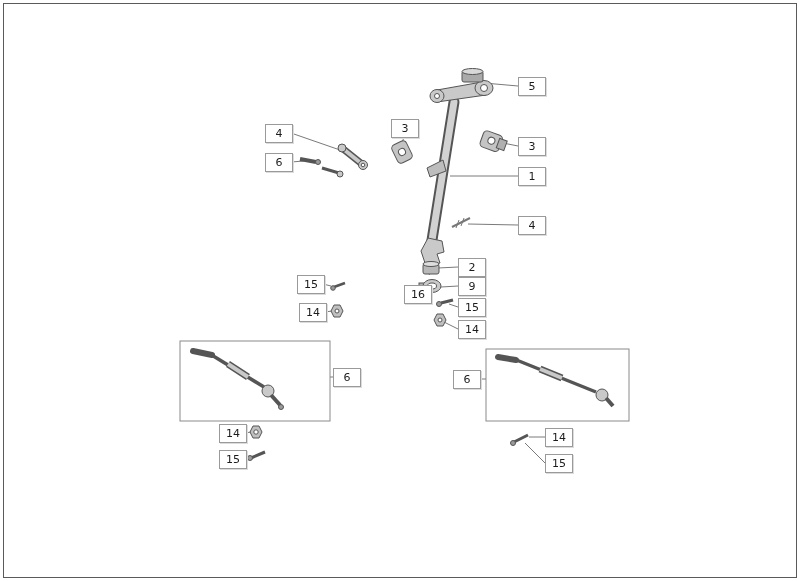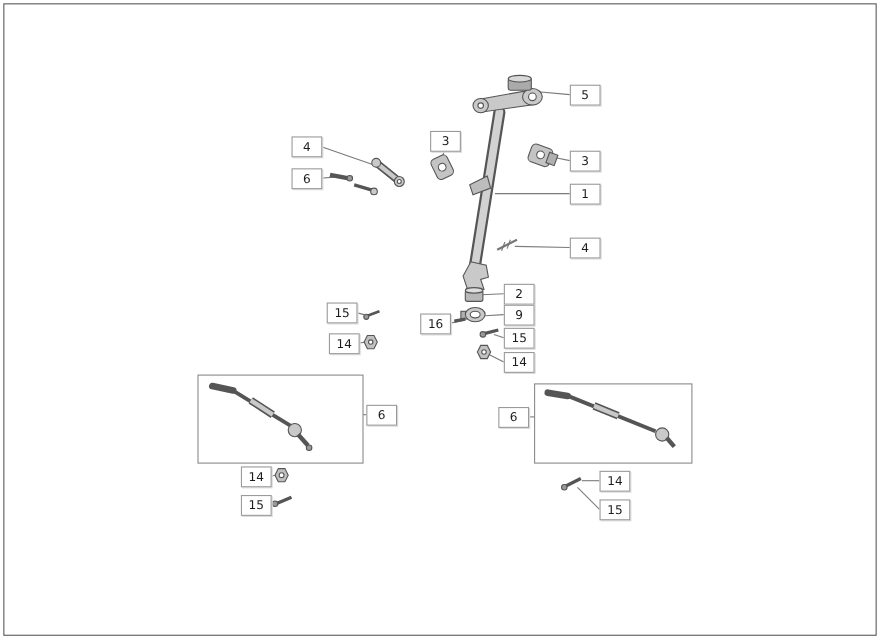--- a/index.html
+++ b/index.html
@@ -202,21 +202,21 @@
 
   <div class="callout" style="left:518px;top:77px">5</div>
   <div class="callout" style="left:391px;top:119px">3</div>
   <div class="callout" style="left:265px;top:124px">4</div>
   <div class="callout" style="left:518px;top:137px">3</div>
   <div class="callout" style="left:265px;top:153px">6</div>
   <div class="callout" style="left:518px;top:167px">1</div>
   <div class="callout" style="left:518px;top:216px">4</div>
   <div class="callout" style="left:458px;top:258px">2</div>
   <div class="callout" style="left:458px;top:277px">9</div>
-  <div class="callout" style="left:382px;top:285px">16</div>
+  <div class="callout" style="left:404px;top:285px">16</div>
   <div class="callout" style="left:458px;top:298px">15</div>
   <div class="callout" style="left:458px;top:320px">14</div>
   <div class="callout" style="left:297px;top:275px">15</div>
   <div class="callout" style="left:299px;top:303px">14</div>
   <div class="callout" style="left:333px;top:368px">6</div>
   <div class="callout" style="left:453px;top:370px">6</div>
   <div class="callout" style="left:219px;top:424px">14</div>
   <div class="callout" style="left:219px;top:450px">15</div>
   <div class="callout" style="left:545px;top:428px">14</div>
   <div class="callout" style="left:545px;top:454px">15</div>

